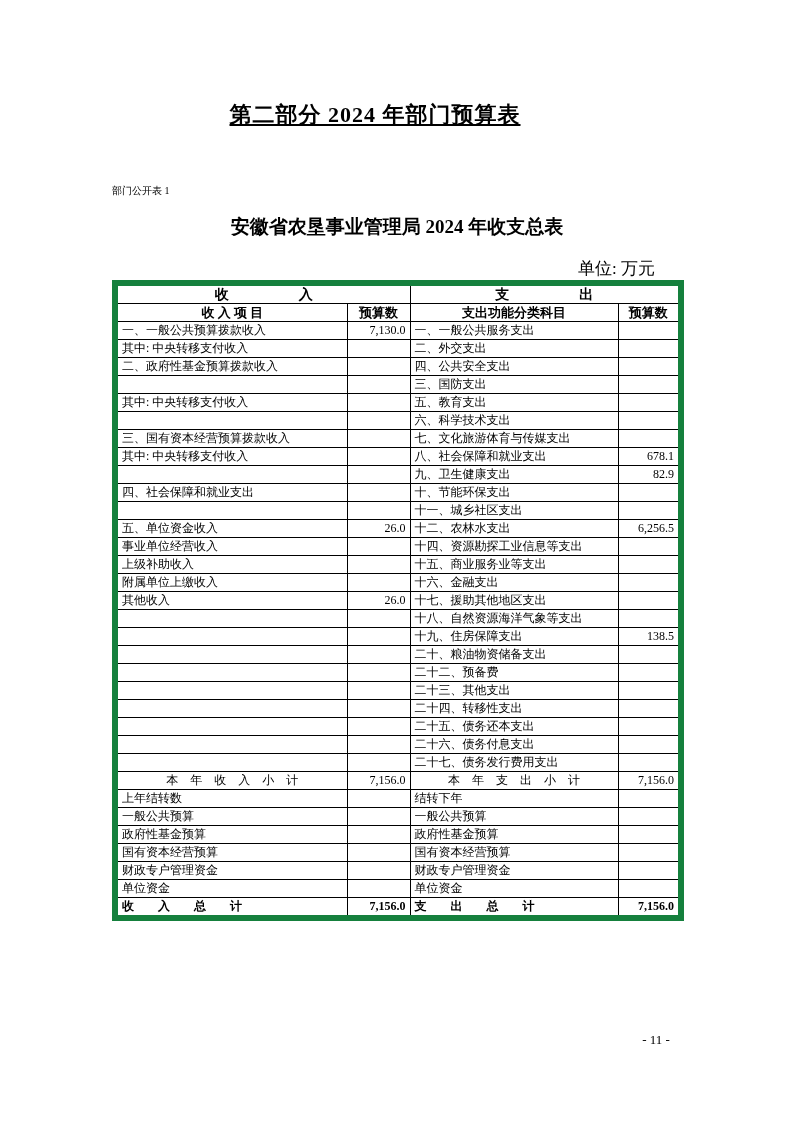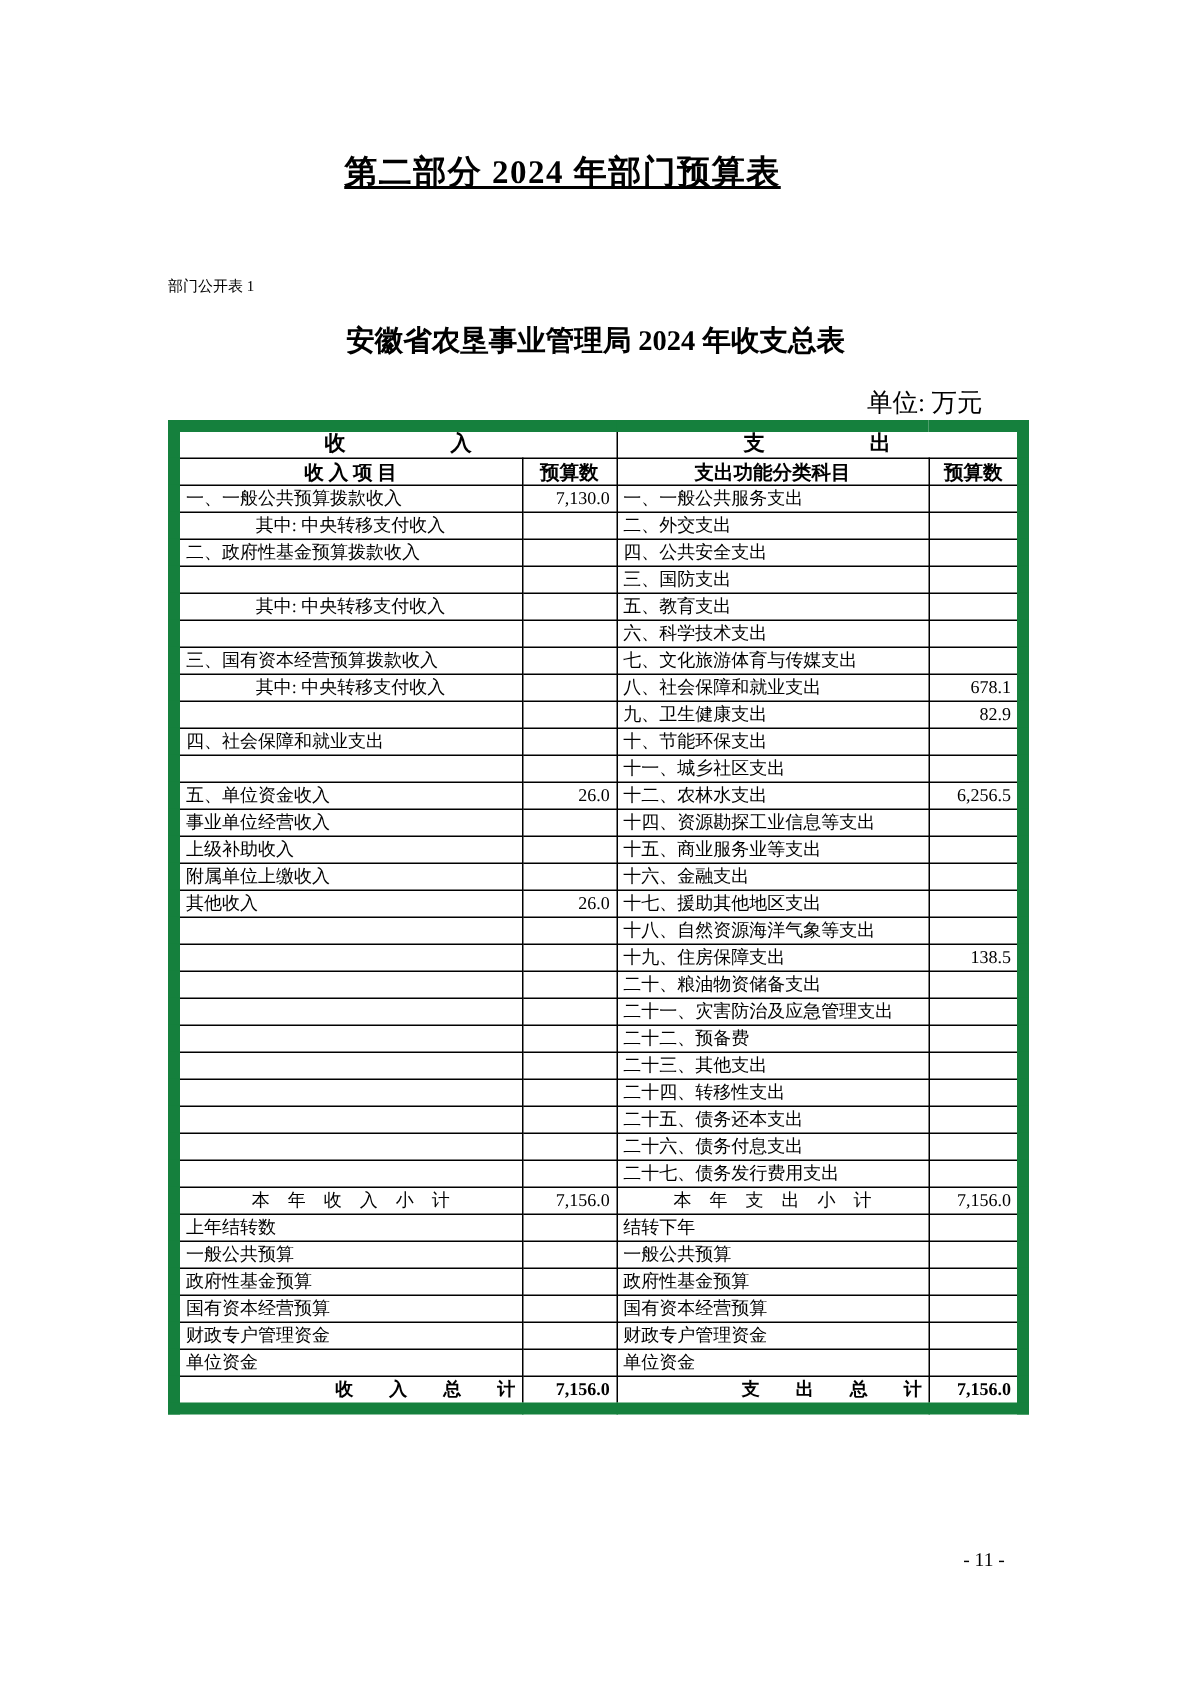--- a/index.html
+++ b/index.html
@@ -20,38 +20,38 @@
     position:absolute;top:214px;left:57px;width:680px;text-align:center;
     font-size:19px;font-weight:bold;
   }
   .unit-note{
     position:absolute;top:257px;left:112px;width:543px;text-align:right;
     font-size:17px;
   }
   table.budget{
     position:absolute;top:280px;left:112px;width:566px;
     border-collapse:collapse;table-layout:fixed;
-    border:8px solid #15803d;
+    border:6px solid #15803d;
     font-size:12px;
   }
   table.budget th,table.budget td{
     border:1px solid #000;height:17px;line-height:17px;
     padding:0 4px;overflow:hidden;white-space:pre;
   }
   th.group-hd{font-size:14px;font-weight:bold;text-align:center;}
   th.col-hd{font-size:13px;font-weight:bold;text-align:center;}
   td.item{text-align:left;}
   td.val{text-align:right;}
   td.ind0{padding-left:5px;}
   td.ind1{padding-left:34px;}
-  td.ind2{padding-left:52px;text-align:center;}
+  td.ind2{padding-left:52px;}
   td.ind3{padding-left:92px;}
   tr.row-subtotal td.item{text-align:center;padding-left:4px;}
   tr.row-total{font-weight:bold;}
-  tr.row-total td.item{text-align:right;padding-left:4px;margin-left:34px;}
+  tr.row-total td.item{text-align:left;padding-left:4px;margin-left:34px;}
   .page-number{
     position:absolute;top:1032px;left:601px;width:110px;text-align:center;
     font-size:13px;
   }
 </style>
 </head>
 <body>
 
 <div class="part-title">第二部分 2024 年部门预算表</div>
 
@@ -191,26 +191,20 @@
       </tr>
       <tr class="row-data">
         <td class="item ind0"></td>
         <td class="val"></td>
         <td class="item ind0">二十、粮油物资储备支出</td>
         <td class="val"></td>
       </tr>
       <tr class="row-data">
         <td class="item ind0"></td>
         <td class="val"></td>
-        <td class="item ind0">二十一、灾害防治及应急管理支出</td>
-        <td class="val"></td>
-      </tr>
-      <tr class="row-data">
-        <td class="item ind0"></td>
-        <td class="val"></td>
         <td class="item ind0">二十二、预备费</td>
         <td class="val"></td>
       </tr>
       <tr class="row-data">
         <td class="item ind0"></td>
         <td class="val"></td>
         <td class="item ind0">二十三、其他支出</td>
         <td class="val"></td>
       </tr>
       <tr class="row-data">

